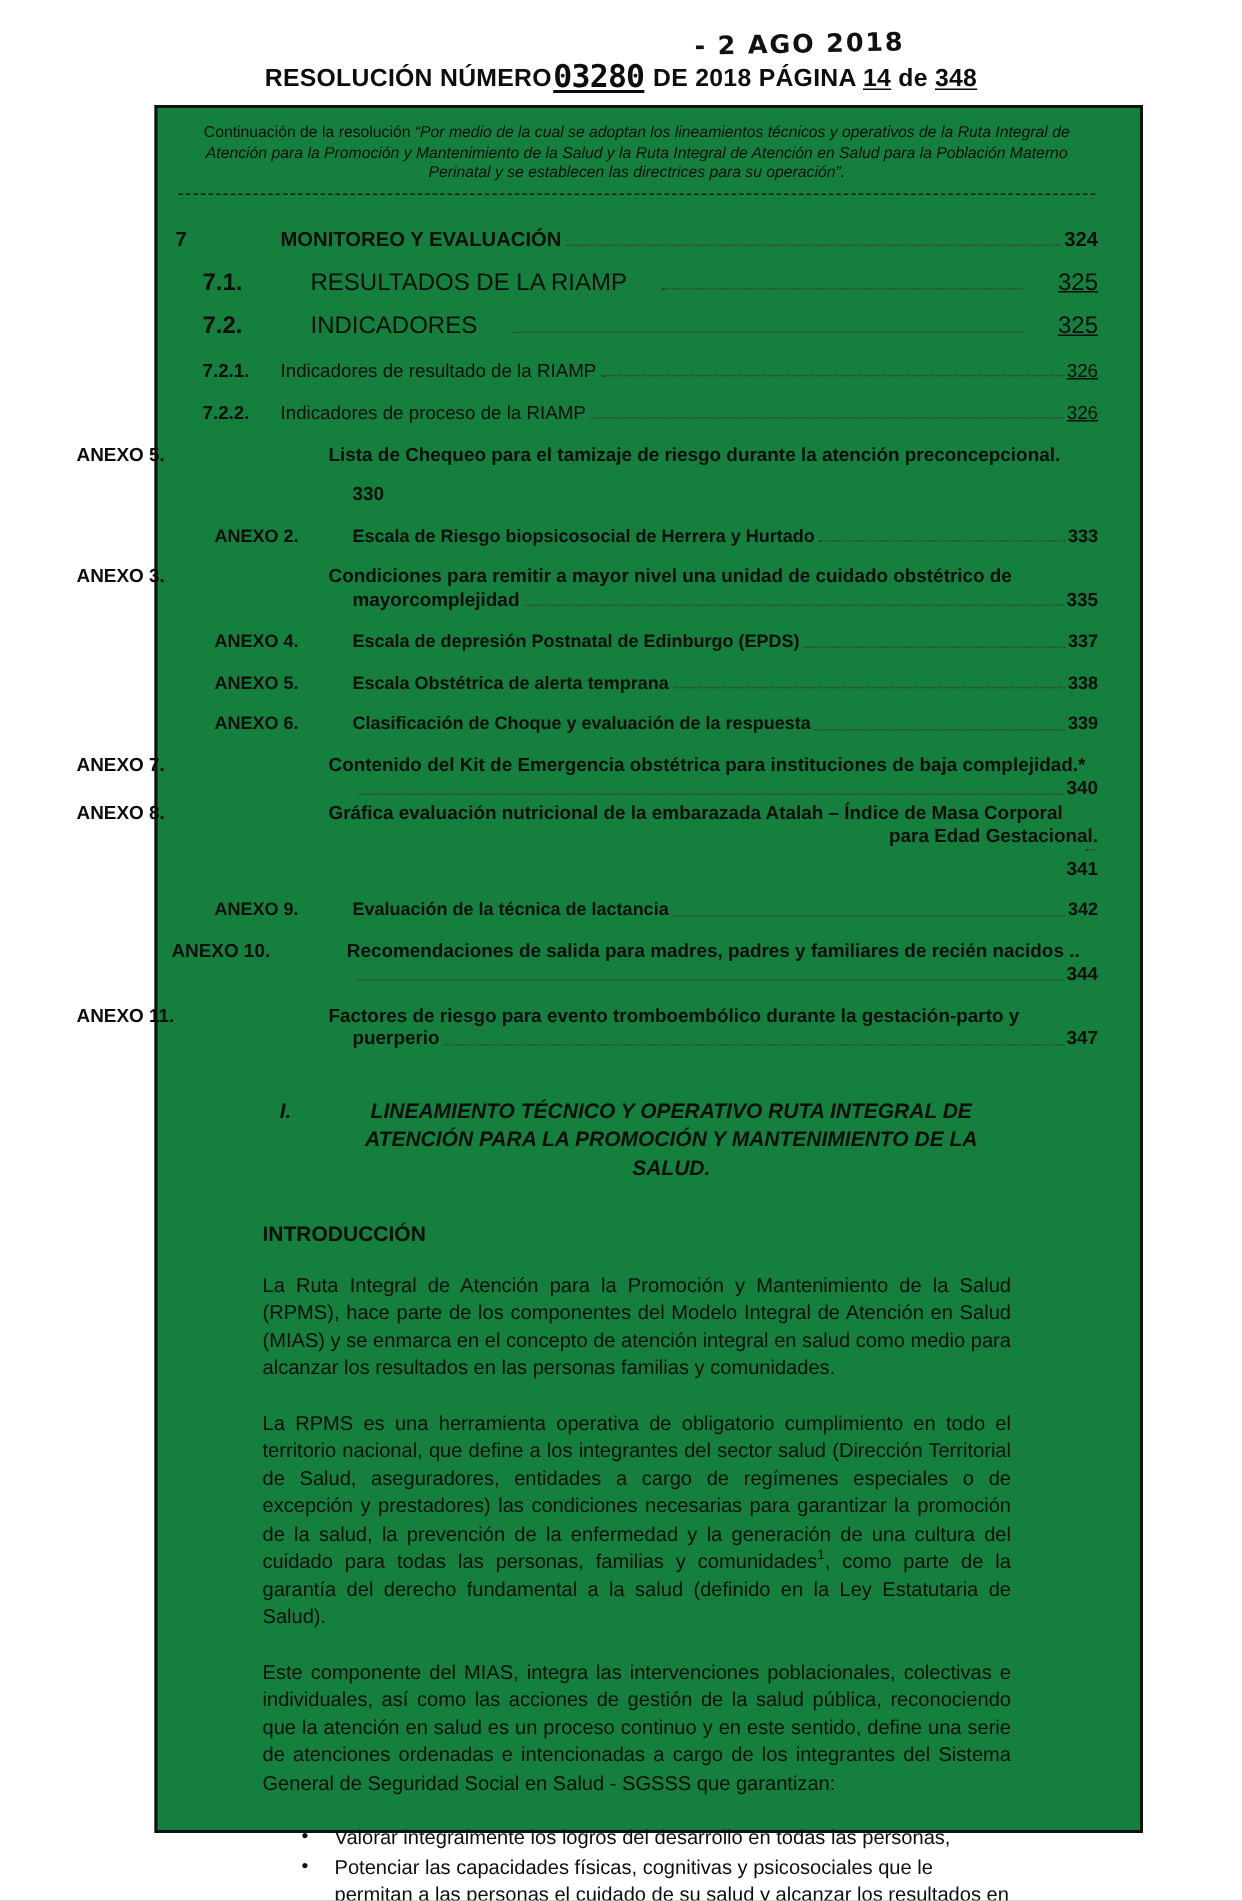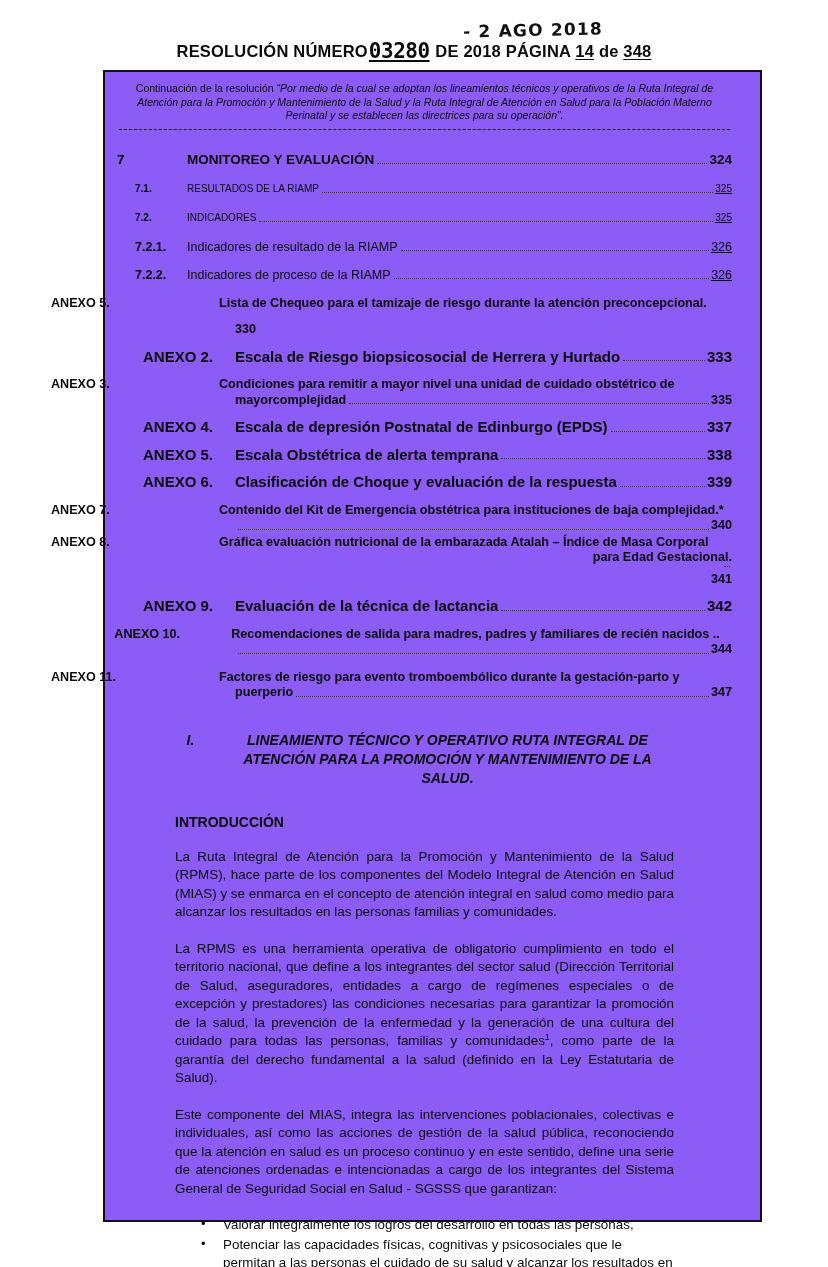--- a/index.html
+++ b/index.html
@@ -62,21 +62,21 @@
 
   
   #page-frame {
     position: absolute;
     left: 103px;
     top: 70px;
     width: 659px;
     height: 1152px;
     border: 2.5px solid #111;
     box-sizing: border-box;
-    background: #8b5cf6;
+    background: #15803d;
   }
   #page-inner {
     position: absolute;
     left: 12px;
     top: 8px;
     width: 615px;
     height: 1136px;
   }
 
   
@@ -113,21 +113,21 @@
     border-bottom: 1.6px dotted #3a3a3a;
     margin: 0 2px 4px 3px;
     min-width: 6px;
     height: 0;
   }
   .toc-page { flex: 0 0 auto; }
 
   
   .lvl1 { font-weight: bold; font-size: 13.5px; margin-bottom: 13px; }
   .lvl1 .toc-num { width: 70px; }
-  .lvl2 { font-size: 10px; margin-bottom: 13px; }
+  .lvl2 { font-size: 16px; margin-bottom: 13px; gap: 20px; }
   .lvl2 .toc-num { width: 52px; margin-left: 18px; }
   .lvl3 { font-size: 12.5px; margin-bottom: 12px; }
   .lvl3 .toc-num { width: 52px; margin-left: 18px; }
   .lvl3 .toc-page, .lvl2 .toc-page { font-weight: normal; text-decoration: underline; }
   .lvl1 .toc-page { font-weight: bold; }
 
   
   .anexo-row {
     font-size: 12.6px;
     font-weight: bold;
@@ -146,21 +146,21 @@
     display: flex;
     align-items: flex-end;
     margin-top: -1px;
   }
   .anexo-line2.nodots { display: block; }
   .anexo-line2 .l2-text { flex: 0 0 auto; white-space: nowrap; }
   .anexo-line2 .toc-dots { margin-bottom: 4px; }
   .anexo-inline {
     display: flex;
     align-items: flex-end;
-    font-size: 15px;
+    font-size: 12px;
     font-weight: bold;
     line-height: 16.5px;
     margin-bottom: 11px;
     padding-left: 26px;
   }
   .anexo-inline .anx-label { flex: 0 0 auto; width: 92px; }
   .anexo-inline .anx-title { flex: 0 0 auto; white-space: nowrap; }
 
   
   #main-heading {

